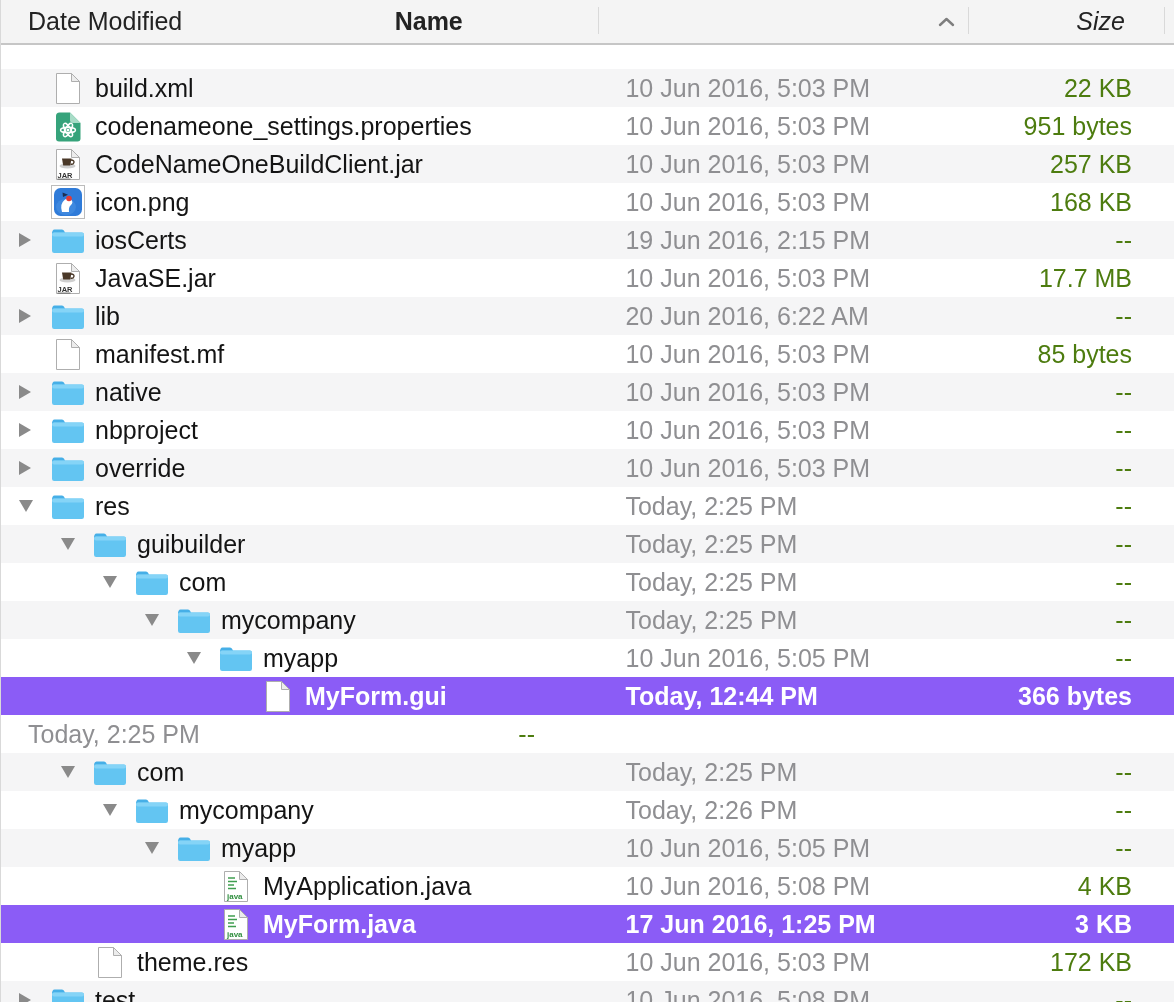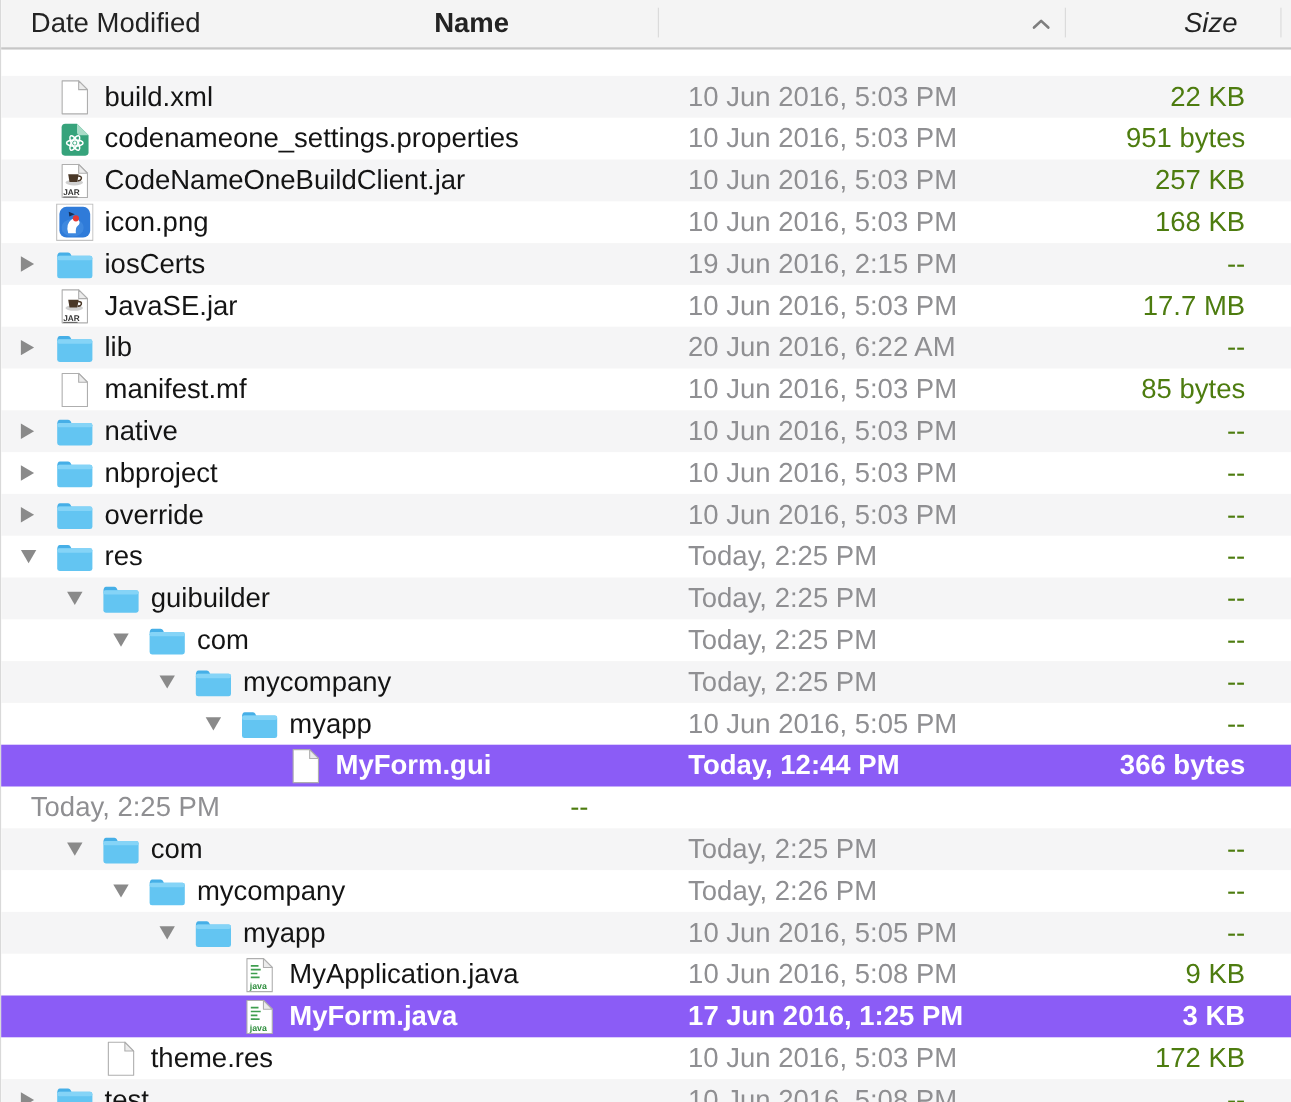--- a/index.html
+++ b/index.html
@@ -489,21 +489,21 @@
                 <path d="M6 11.5 h9"></path>
                 <path d="M6 15 h6"></path>
                 <path d="M6 18.5 h8"></path>
     </g>
     <text x="5" y="29" font-size="8" font-weight="bold" fill="#2f8f3e">java</text>
   </svg>
           </span>
       <span class="label">MyApplication.java</span>
     </div>
     <div class="cell-date">10 Jun 2016, 5:08 PM</div>
-    <div class="cell-size">9 KB</div>
+    <div class="cell-size">4 KB</div>
   </div>
       <div class="row selected" style="--lv: 4;">
     <div class="cell-name">
       <span class="disc">
             <i></i>
           </span>
       <span class="iconbox">
             <svg width="28" height="33" viewBox="0 0 28 33">
     <path d="M2.5 1.5 H17.5 L25.5 9.5 V31.5 H2.5 Z" fill="#ffffff" stroke="#aeaeae" stroke-linejoin="round"></path>
     <path d="M17.5 1.5 V9.5 H25.5 Z" fill="#ececec" stroke="#aeaeae" stroke-linejoin="round"></path>

